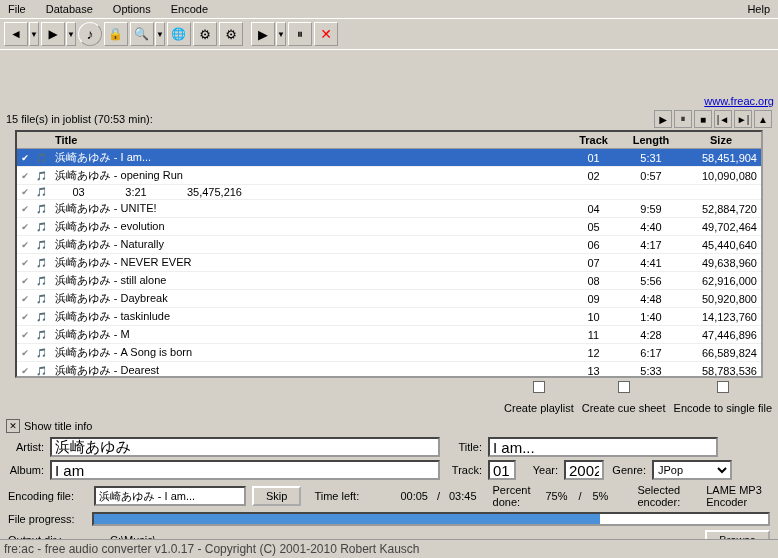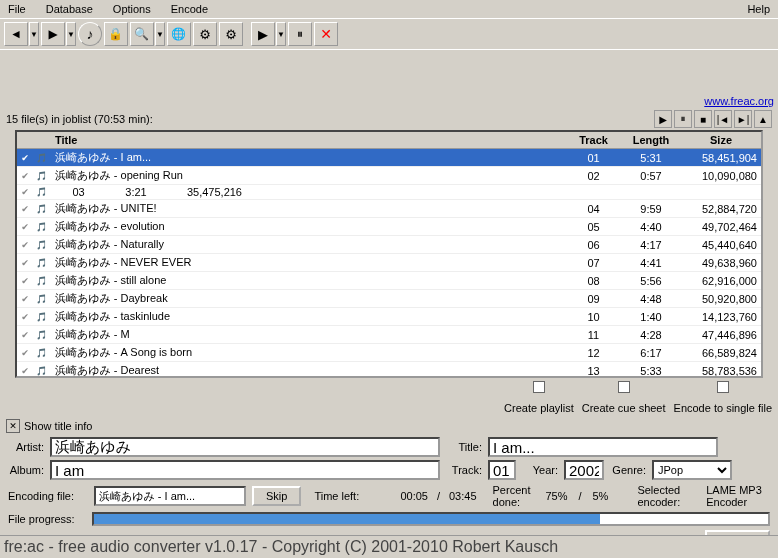--- a/index.html
+++ b/index.html
@@ -259,21 +259,21 @@
       flex: 1;
       font-size: 11px;
       padding: 1px 2px;
     }
 
     
     #statusbar {
       background: #d4d0c8;
       border-top: 1px solid #999;
       padding: 2px 4px;
-      font-size: 16px;
+      font-size: 12px;
       color: #444;
       position: absolute;
       bottom: 0;
       left: 0;
       right: 0;
     }
   </style>
 </head>
 <body>
 

